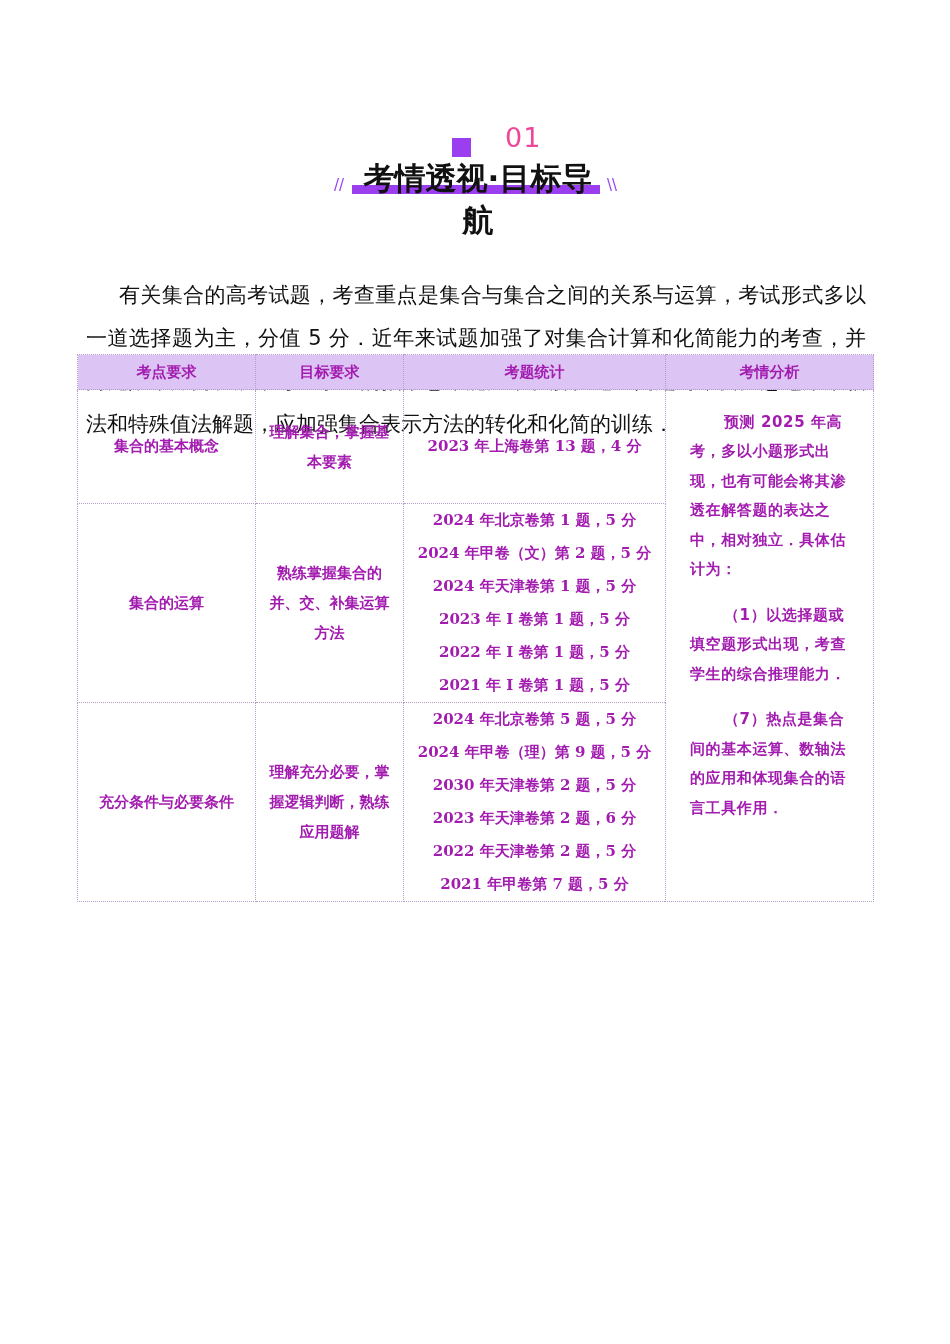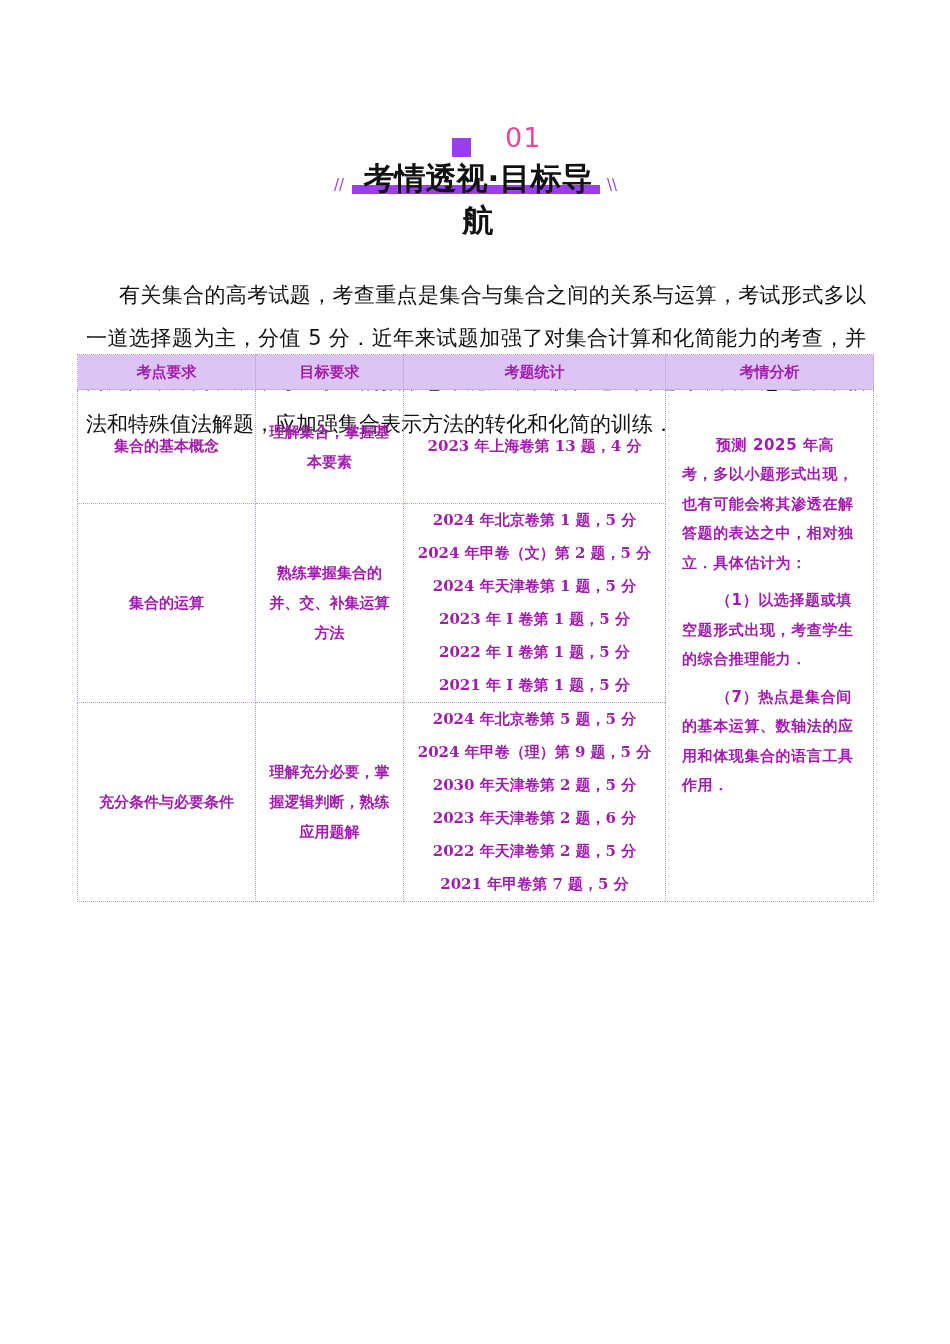--- a/index.html
+++ b/index.html
@@ -40,21 +40,21 @@
     table.grid th { height: 34px; font-size: 15px; }
     .r1 td { height: 113px; }
     .r2 td { height: 193px; }
     .r3 td { height: 194px; }
     .goal { line-height: 30px; padding: 0 10px !important; }
     .stats-line { line-height: 33px; font-family: "DejaVu Serif", serif; font-weight: 700; font-size: 15px; white-space: nowrap; }
     .analysis {
       text-align: left !important; vertical-align: middle; padding: 0 8px !important;
       line-height: 29.5px; font-size: 15px; letter-spacing: 0.6px;
     }
-    .analysis p { margin: 8px; }
+    .analysis p { margin: 16px; }
     .analysis .ind { text-indent: 34px; }
   </style>
 </head>
 <body>
 
 <div class="banner">
   <div class="num-wrap">
     <div class="num-square" style="background:#9b3ef0;"></div>
     <span class="num-text">01</span>
   </div>

